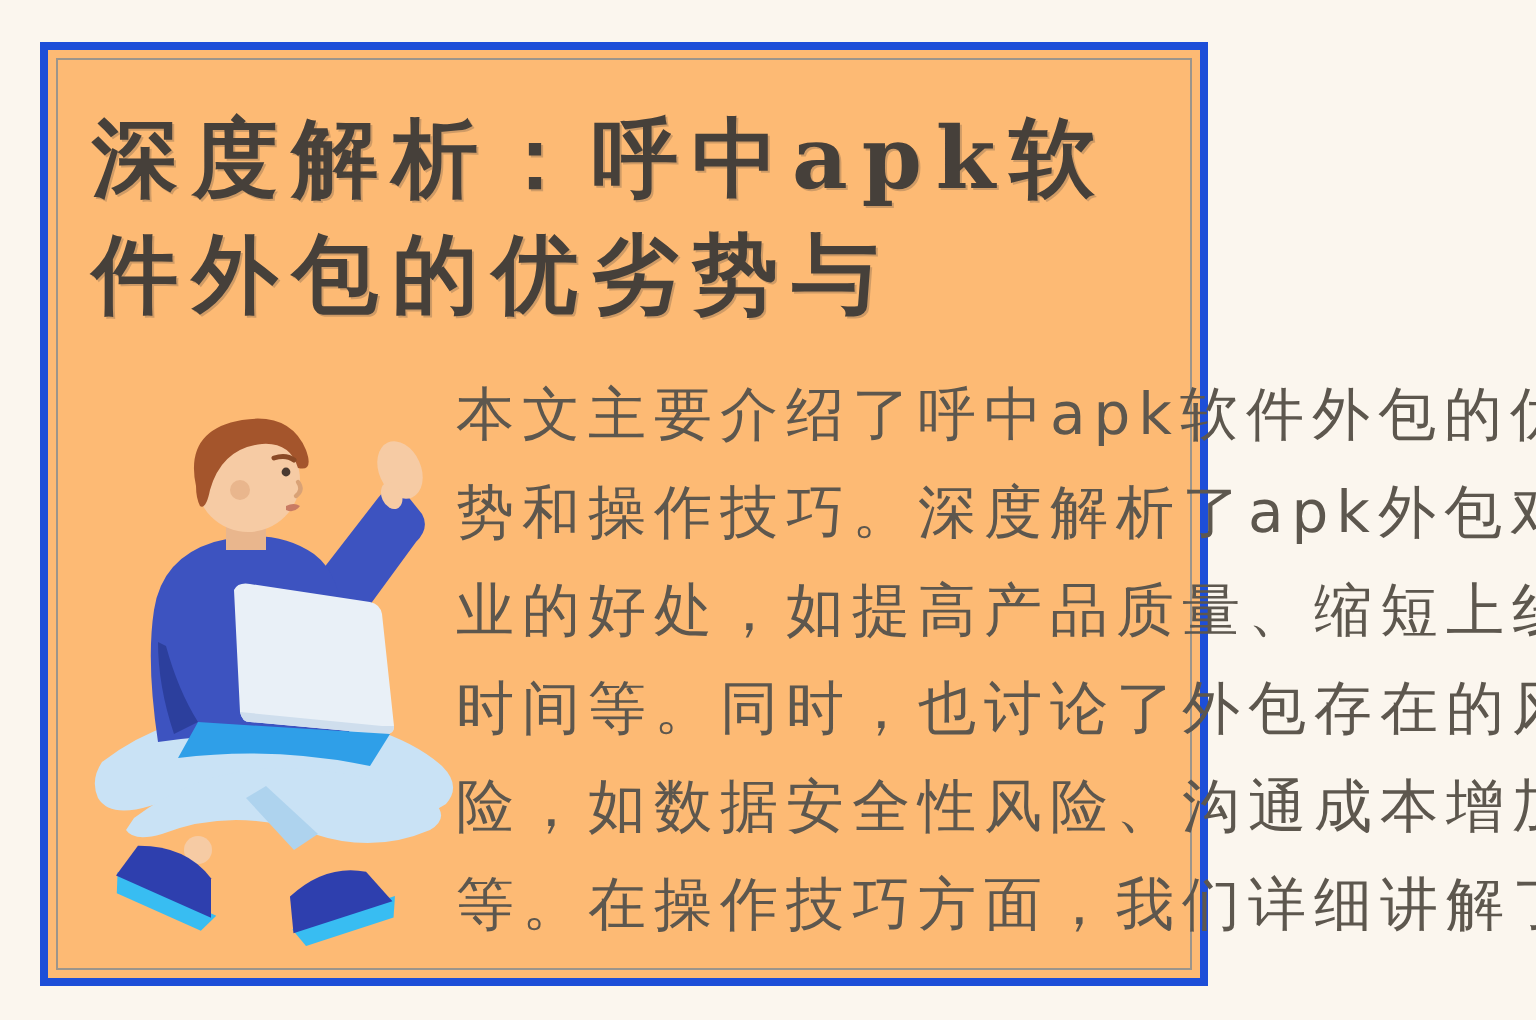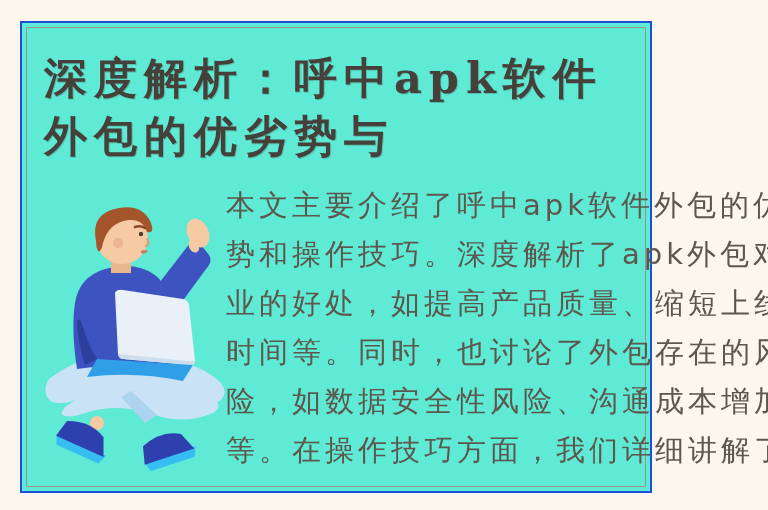--- a/index.html
+++ b/index.html
@@ -5,23 +5,23 @@
   * { margin: 0; padding: 0; box-sizing: border-box; }
   html, body { width: 768px; height: 510px; overflow: hidden; }
   body {
     background: #fbf6ee;
     font-family: "DejaVu Sans", sans-serif;
     position: relative;
   }
   .frame-outer {
     position: absolute;
     left: 20px; top: 21px;
-    width: 632px; height: 472px;
-    border: 2px solid #1d4ed8;
-    background: #5eead4;
+    width: 584px; height: 472px;
+    border: 4px solid #1d4ed8;
+    background: #fdba74;
   }
   .frame-inner {
     position: absolute;
     left: 4px; top: 4px; right: 4px; bottom: 4px;
     border: 1px solid #9c958c;
   }
   .title-block {
     position: absolute;
     left: 22px; top: 26px; right: 6px;
     font-family: "DejaVu Serif", serif;

